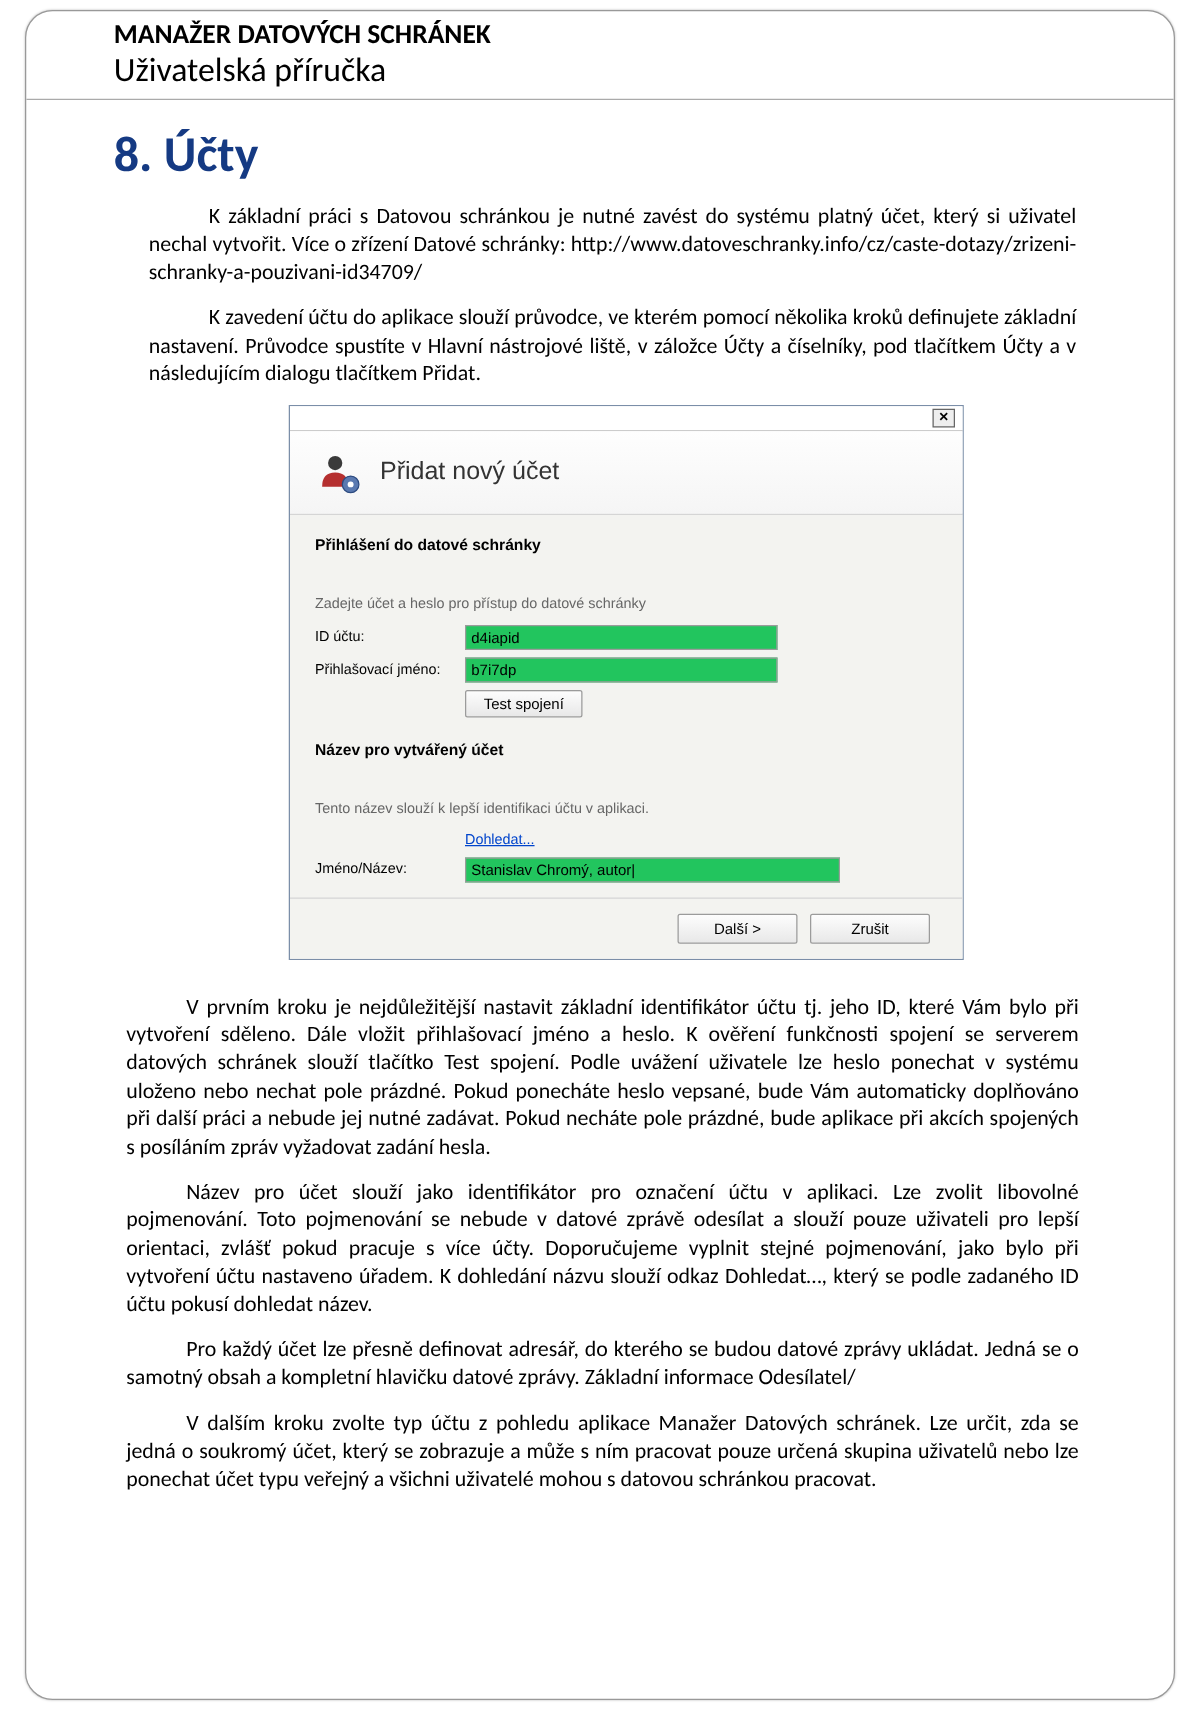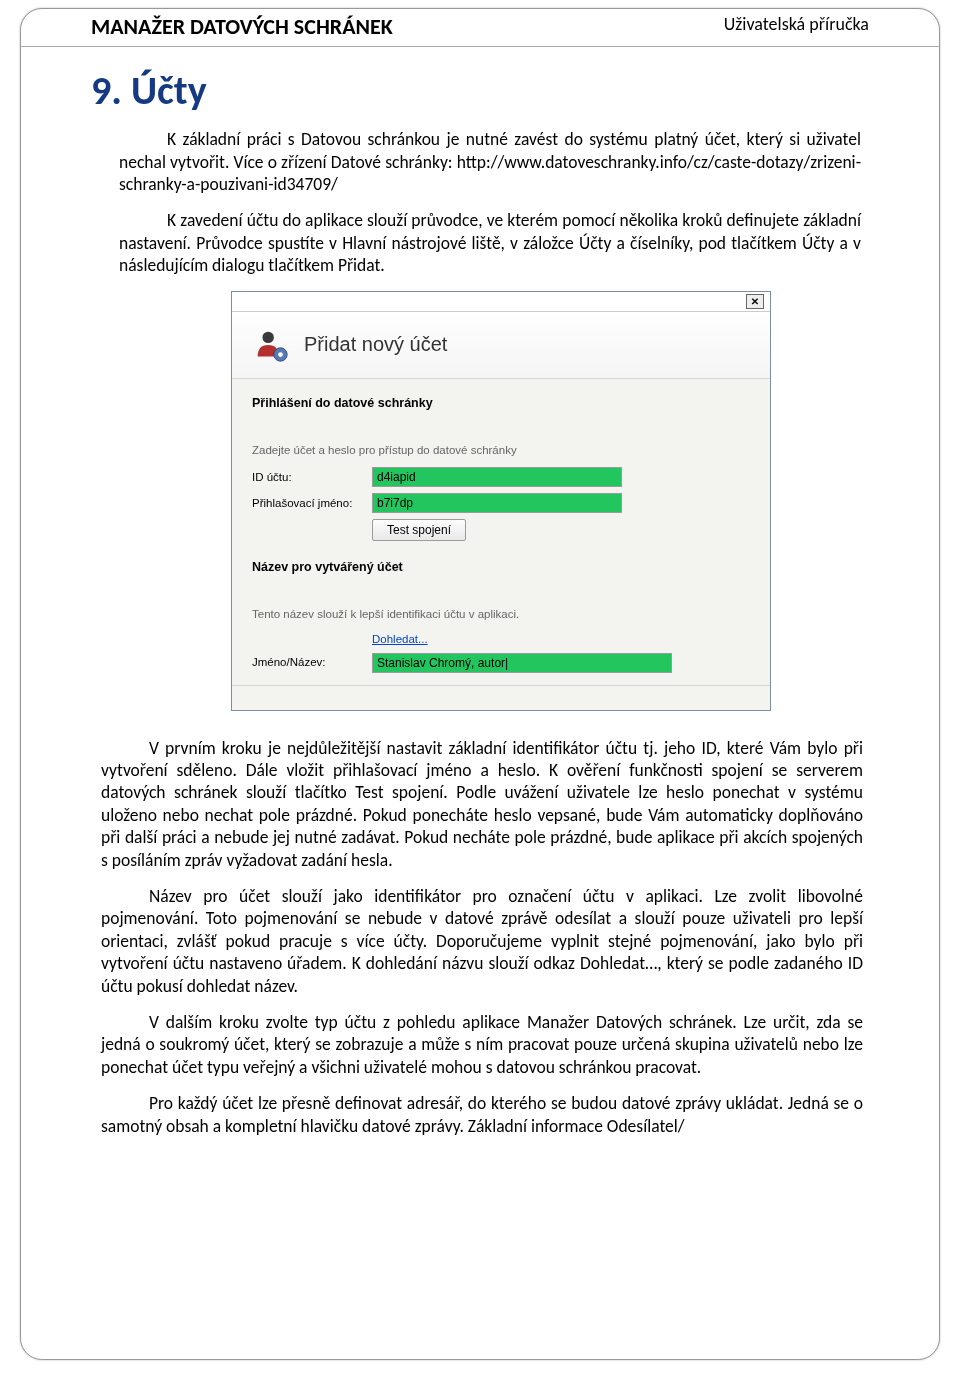--- a/index.html
+++ b/index.html
@@ -20,22 +20,23 @@
     box-shadow: 0 0 2px rgba(0,0,0,0.3);
     overflow: hidden;
   }
   .header {
     display: flex;
     justify-content: space-between;
     font-size: 22px;
     font-weight: bold;
     padding: 4px 70px 6px 70px;
     border-bottom: 1px solid #aaa;
-  }
-  .header .right { font-weight: normal; font-size: 18px; text-align: right; }
+    flex-direction: column;
+  }
+  .header .right { font-weight: normal; font-size: 27px; }
   .content {
     padding: 18px 70px 0 70px;
     font-size: 17.5px;
     line-height: 1.28;
   }
   .h1 { color: #153a83; font-size: 40px; font-weight: bold; margin-bottom: 12px; }
   .h2 { color: #153a83; font-size: 24px; font-weight: bold; margin-bottom: 16px; margin-left: 28px; }
   .para { margin-bottom: 14px; text-align: justify; }
   .para .indent { display: inline-block; width: 48px; }
   .parablock { margin-left: 28px; margin-right: 8px; }
@@ -126,21 +127,21 @@
 </style>
 </head>
 <body>
 
 <div class="page">
   <div class="header">
     <span>MANAŽER DATOVÝCH SCHRÁNEK</span>
     <span class="right">Uživatelská příručka</span>
   </div>
   <div class="content">
-    <div class="h1">9. Účty</div>
+    <div class="h1">8. Účty</div>
 
     <div class="parablock">
       <p class="para"><span class="indent"></span><span>K základní práci s Datovou schránkou je nutné zavést do systému platný účet, který si uživatel nechal vytvořit. Více o zřízení Datové schránky: http://www.datoveschranky.info/cz/caste-dotazy/zrizeni-schranky-a-pouzivani-id34709/</span></p>
       <p class="para"><span class="indent"></span><span>K zavedení účtu do aplikace slouží průvodce, ve kterém pomocí několika kroků definujete základní nastavení. Průvodce spustíte v Hlavní nástrojové liště, v záložce Účty a číselníky, pod tlačítkem Účty a v následujícím dialogu tlačítkem Přidat.</span></p>
     </div>
 
     <div class="dlg-wrap">
       <div class="dialog">
         <div class="dlg-titlebar">
           <div class="closebtn">✕</div>
@@ -176,25 +177,29 @@
           <div class="frow" style="padding-left:120px; margin-top:2px;">
             <span class="link">Dohledat...</span>
           </div>
           <div class="frow">
             <div class="flabel">Jméno/Název:</div>
             <input class="finput" style="flex: 0 0 300px;" value="Stanislav Chromý, autor|">
           </div>
 
           <hr class="dialog-sep">
 
+          <div class="dlg-footer">
+            <button class="wbtn">Další &gt;</button>
+            <button class="wbtn">Zrušit</button>
+          </div>
         </div>
       </div>
     </div>
 
     <div class="body-text">
       <p class="para"><span class="indent"></span><span>V prvním kroku je nejdůležitější nastavit základní identifikátor účtu tj. jeho ID, které Vám bylo při vytvoření sděleno. Dále vložit přihlašovací jméno a heslo. K ověření funkčnosti spojení se serverem datových schránek slouží tlačítko Test spojení. Podle uvážení uživatele lze heslo ponechat v systému uloženo nebo nechat pole prázdné. Pokud ponecháte heslo vepsané, bude Vám automaticky doplňováno při další práci a nebude jej nutné zadávat. Pokud necháte pole prázdné, bude aplikace při akcích spojených s posíláním zpráv vyžadovat zadání hesla.</span></p>
       <p class="para"><span class="indent"></span><span>Název pro účet slouží jako identifikátor pro označení účtu v aplikaci. Lze zvolit libovolné pojmenování. Toto pojmenování se nebude v datové zprávě odesílat a slouží pouze uživateli pro lepší orientaci, zvlášť pokud pracuje s více účty. Doporučujeme vyplnit stejné pojmenování, jako bylo při vytvoření účtu nastaveno úřadem. K dohledání názvu slouží odkaz Dohledat…, který se podle zadaného ID účtu pokusí dohledat název.</span></p>
+      <p class="para"><span class="indent"></span><span>Pro každý účet lze přesně definovat adresář, do kterého se budou datové zprávy ukládat. Jedná se o samotný obsah a kompletní hlavičku datové zprávy. Základní informace Odesílatel/</span></p>
       <p class="para"><span class="indent"></span><span>V dalším kroku zvolte typ účtu z pohledu aplikace Manažer Datových schránek. Lze určit, zda se jedná o soukromý účet, který se zobrazuje a může s ním pracovat pouze určená skupina uživatelů nebo lze ponechat účet typu veřejný a všichni uživatelé mohou s datovou schránkou pracovat.</span></p>
-      <p class="para"><span class="indent"></span><span>Pro každý účet lze přesně definovat adresář, do kterého se budou datové zprávy ukládat. Jedná se o samotný obsah a kompletní hlavičku datové zprávy. Základní informace Odesílatel/</span></p>
     </div>
   </div>
 
 </div>
 
 </body></html>

